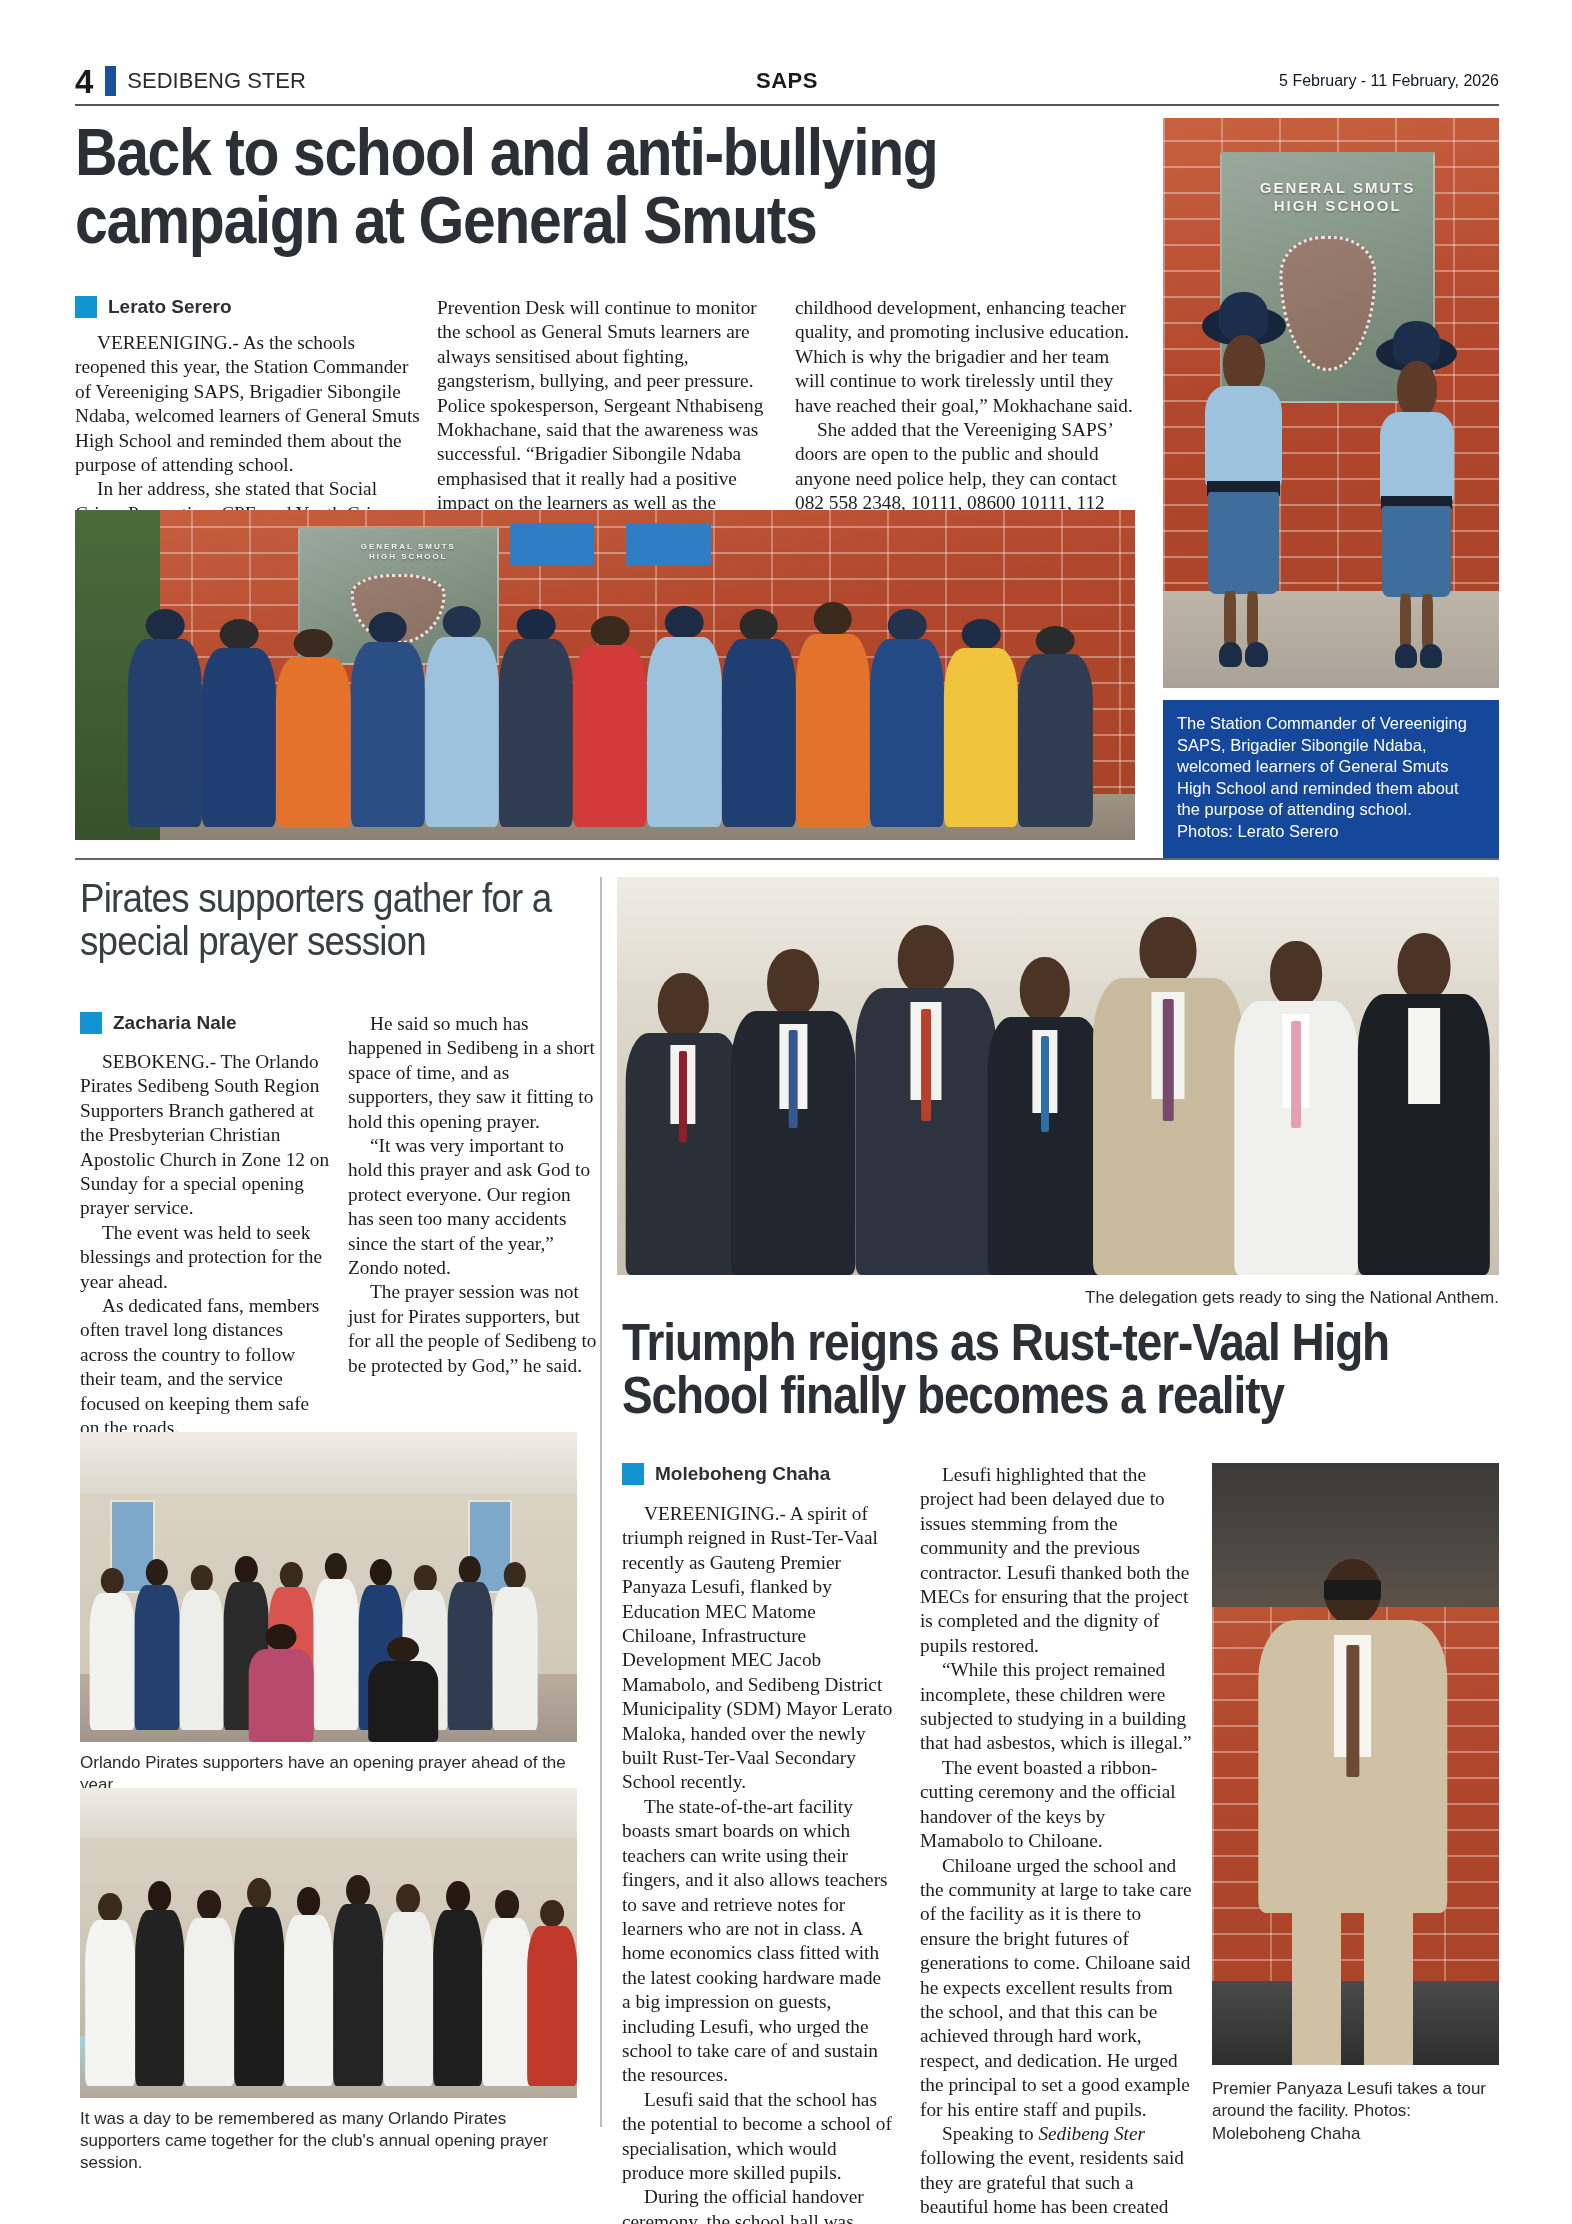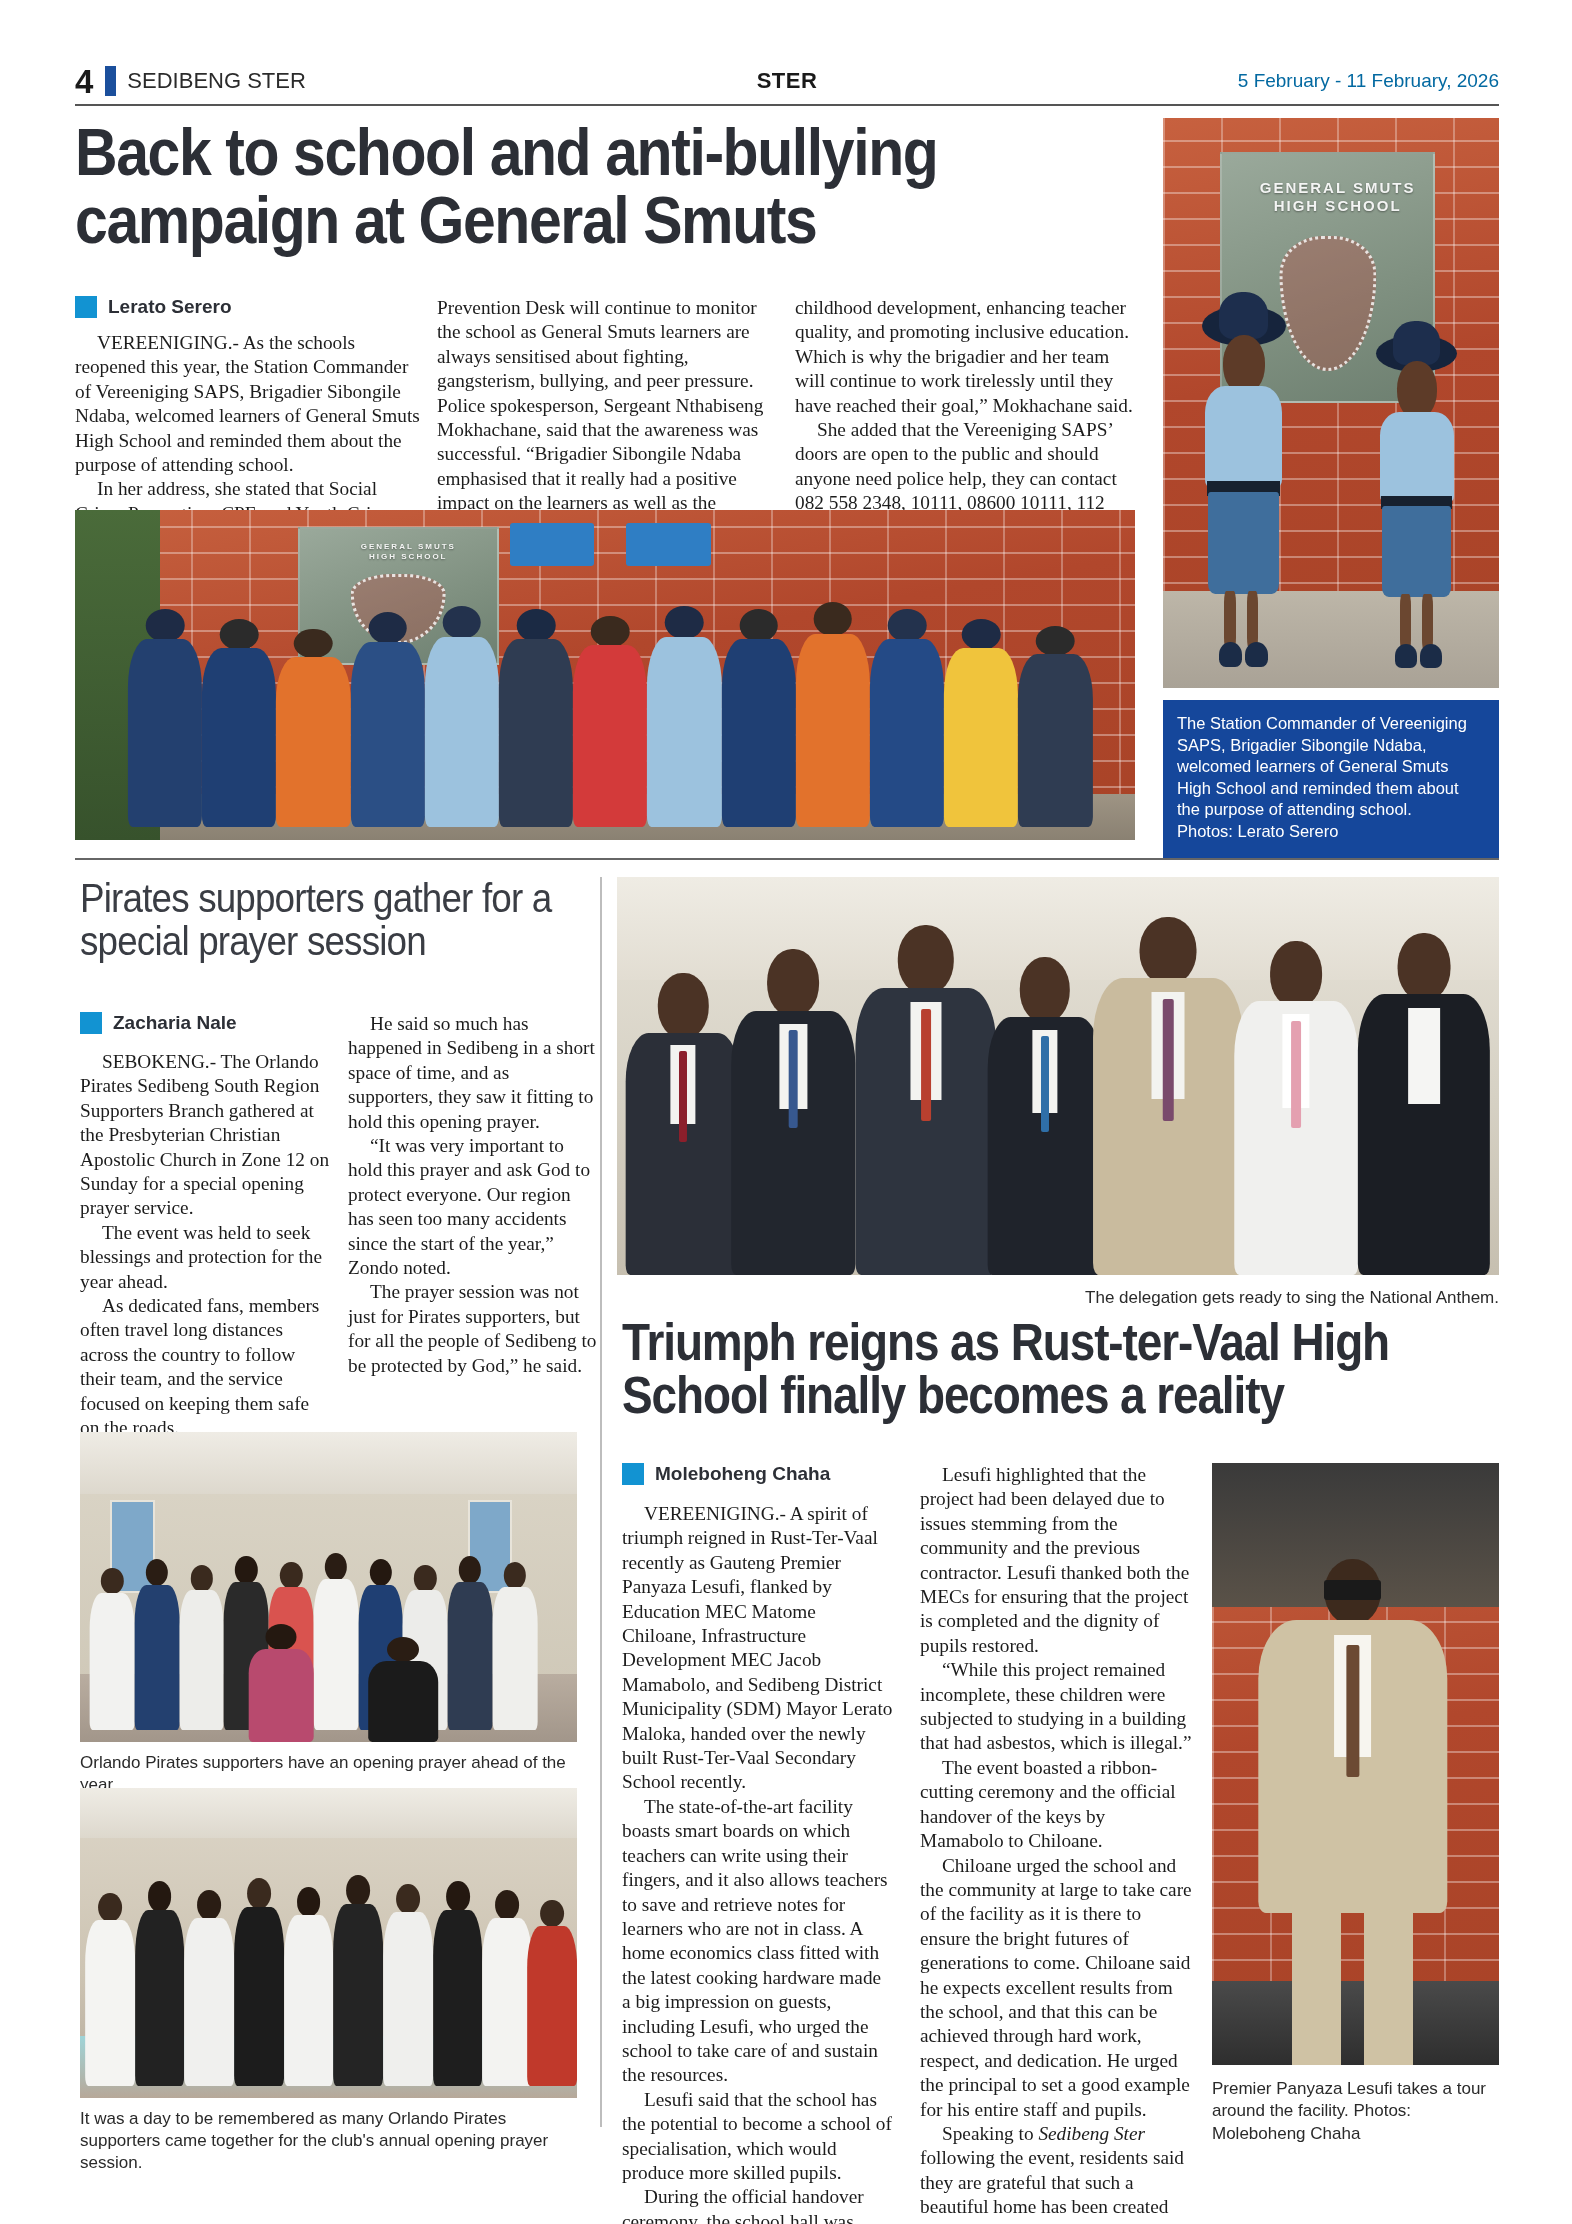--- a/index.html
+++ b/index.html
@@ -55,22 +55,22 @@
     text-align: center;
     font-family: "Liberation Sans", sans-serif;
     font-weight: bold;
     font-size: 22px;
     color: #1a1a1a;
     letter-spacing: 0.5px;
   }
   .masthead-date {
     margin-left: auto;
     font-family: "Liberation Sans", sans-serif;
-    font-size: 19px;
-    color: #0369a1;
+    font-size: 16px;
+    color: #0f172a;
     z-index: 2;
   }
   .rule-top {
     position: absolute;
     left: 75px; top: 104px;
     width: 1424px;
     height: 2px;
     background: #555;
   }
 
@@ -340,21 +340,21 @@
 </style>
 </head>
 <body>
 
 <div class="page">
 
   <div class="masthead">
     <span class="folio-number">4</span>
     <span class="folio-bar"></span>
     <span class="masthead-name">SEDIBENG STER</span>
-    <span class="masthead-section">STER</span>
+    <span class="masthead-section">SAPS</span>
     <span class="masthead-date">5 February - 11 February, 2026</span>
   </div>
   <div class="rule-top"></div>
 
   <h1 class="headline-1">Back to school and anti-bullying campaign at General Smuts</h1>
 
   <div class="s1-col s1-c1">
     <div class="byline">
       <span class="byline-swatch"></span>
       <span class="byline-name">Lerato Serero</span>

